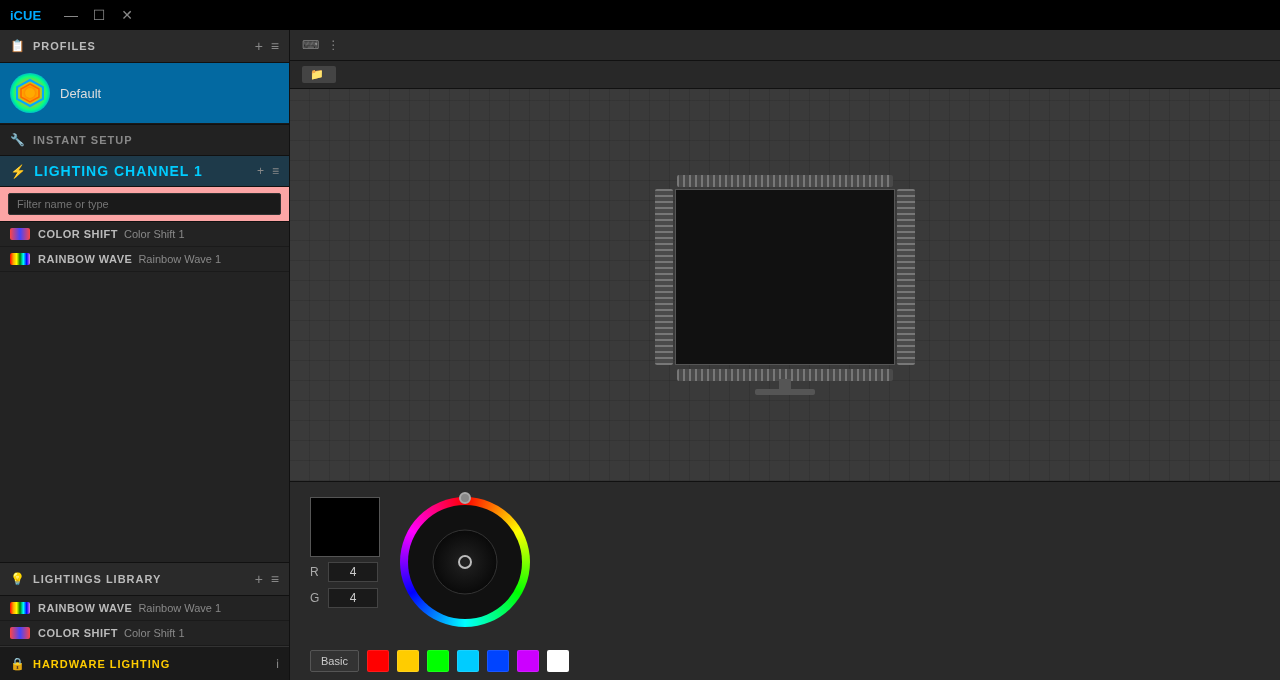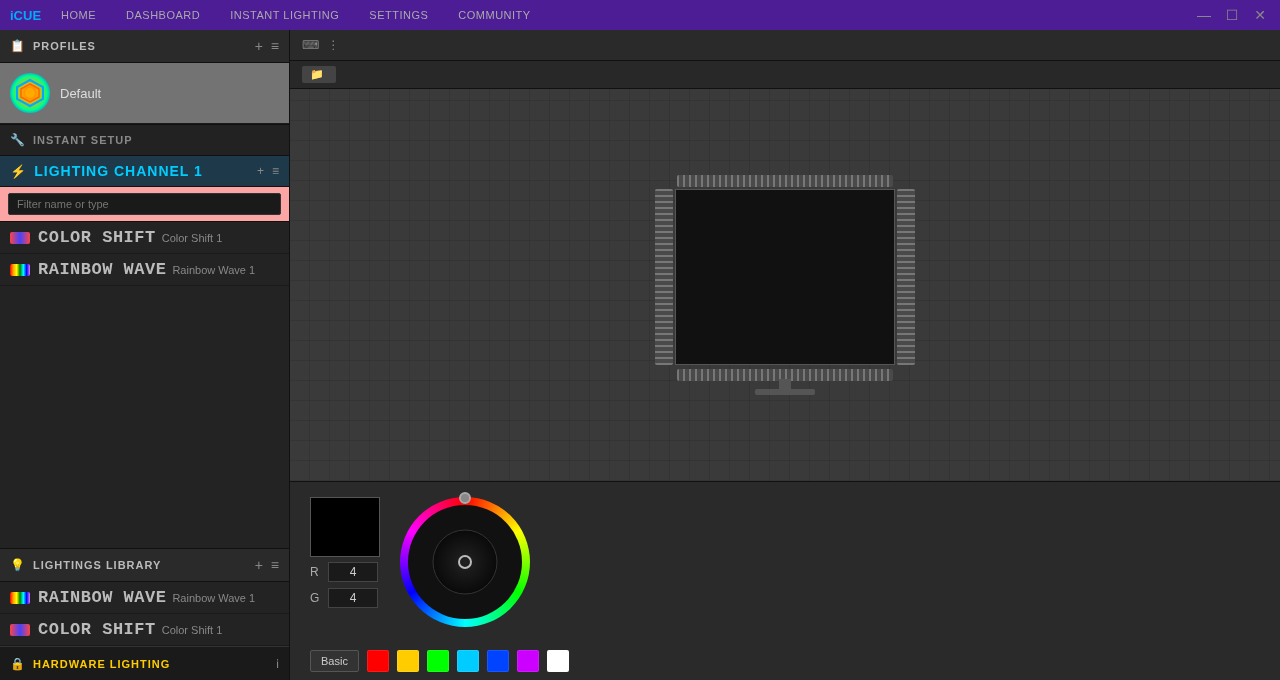--- a/index.html
+++ b/index.html
@@ -8,21 +8,21 @@
       background: #1a1a1a;
       color: #ccc;
       width: 1280px;
       height: 680px;
       overflow: hidden;
       font-size: 12px;
     }
 
     
     .titlebar {
-      background: #4c1d95;
+      background: #000000;
       height: 30px;
       display: flex;
       align-items: center;
       padding: 0 10px;
       user-select: none;
     }
     .titlebar .logo {
       color: #00aaff;
       font-weight: bold;
       font-size: 13px;
@@ -94,21 +94,21 @@
     }
     .section-header .actions span {
       cursor: pointer;
       font-size: 14px;
     }
 
     .profile-item {
       display: flex;
       align-items: center;
       padding: 10px;
-      background: #737373;
+      background: #0369a1;
       border-bottom: 1px solid #1a1a1a;
       cursor: pointer;
     }
     .profile-item .profile-icon {
       width: 40px;
       height: 40px;
       background: radial-gradient(circle, #ff6600 0%, #ffaa00 30%, #00ff88 60%, #0088ff 80%, #222 100%);
       border-radius: 50%;
       margin-right: 10px;
       display: flex;
@@ -173,27 +173,26 @@
       margin-right: 8px;
       border-radius: 2px;
     }
     .rainbow-icon {
       background: linear-gradient(to right, red, orange, yellow, green, cyan, blue, violet);
     }
     .shift-icon {
       background: linear-gradient(to right, #ff4444, #4444ff, #ff4444);
     }
     .effect-item .effect-name {
-      font-size: 17px;
+      font-size: 11px;
       letter-spacing: 0.5px;
       font-weight: bold;
       color: #bbb;
       text-transform: uppercase;
       margin-right: 6px;
-      font-family: Liberation Mono, monospace;
     }
     .effect-item .effect-sub {
       font-size: 11px;
       color: #888;
     }
 
     
     .library-section {
       margin-top: auto;
       border-top: 1px solid #111;
@@ -431,27 +430,20 @@
       left: 160px;
     }
 
     .spacer { flex: 1; }
   </style>
 </head>
 <body>
 
 <div class="titlebar">
   <span class="logo">iCUE</span>
-  <nav>
-    <a>HOME</a>
-    <a>DASHBOARD</a>
-    <a>INSTANT LIGHTING</a>
-    <a>SETTINGS</a>
-    <a>COMMUNITY</a>
-  </nav>
   <div class="window-controls">
     <span>—</span>
     <span>☐</span>
     <span>✕</span>
   </div>
 </div>
 
 <div class="main">
 
   <div class="sidebar">

